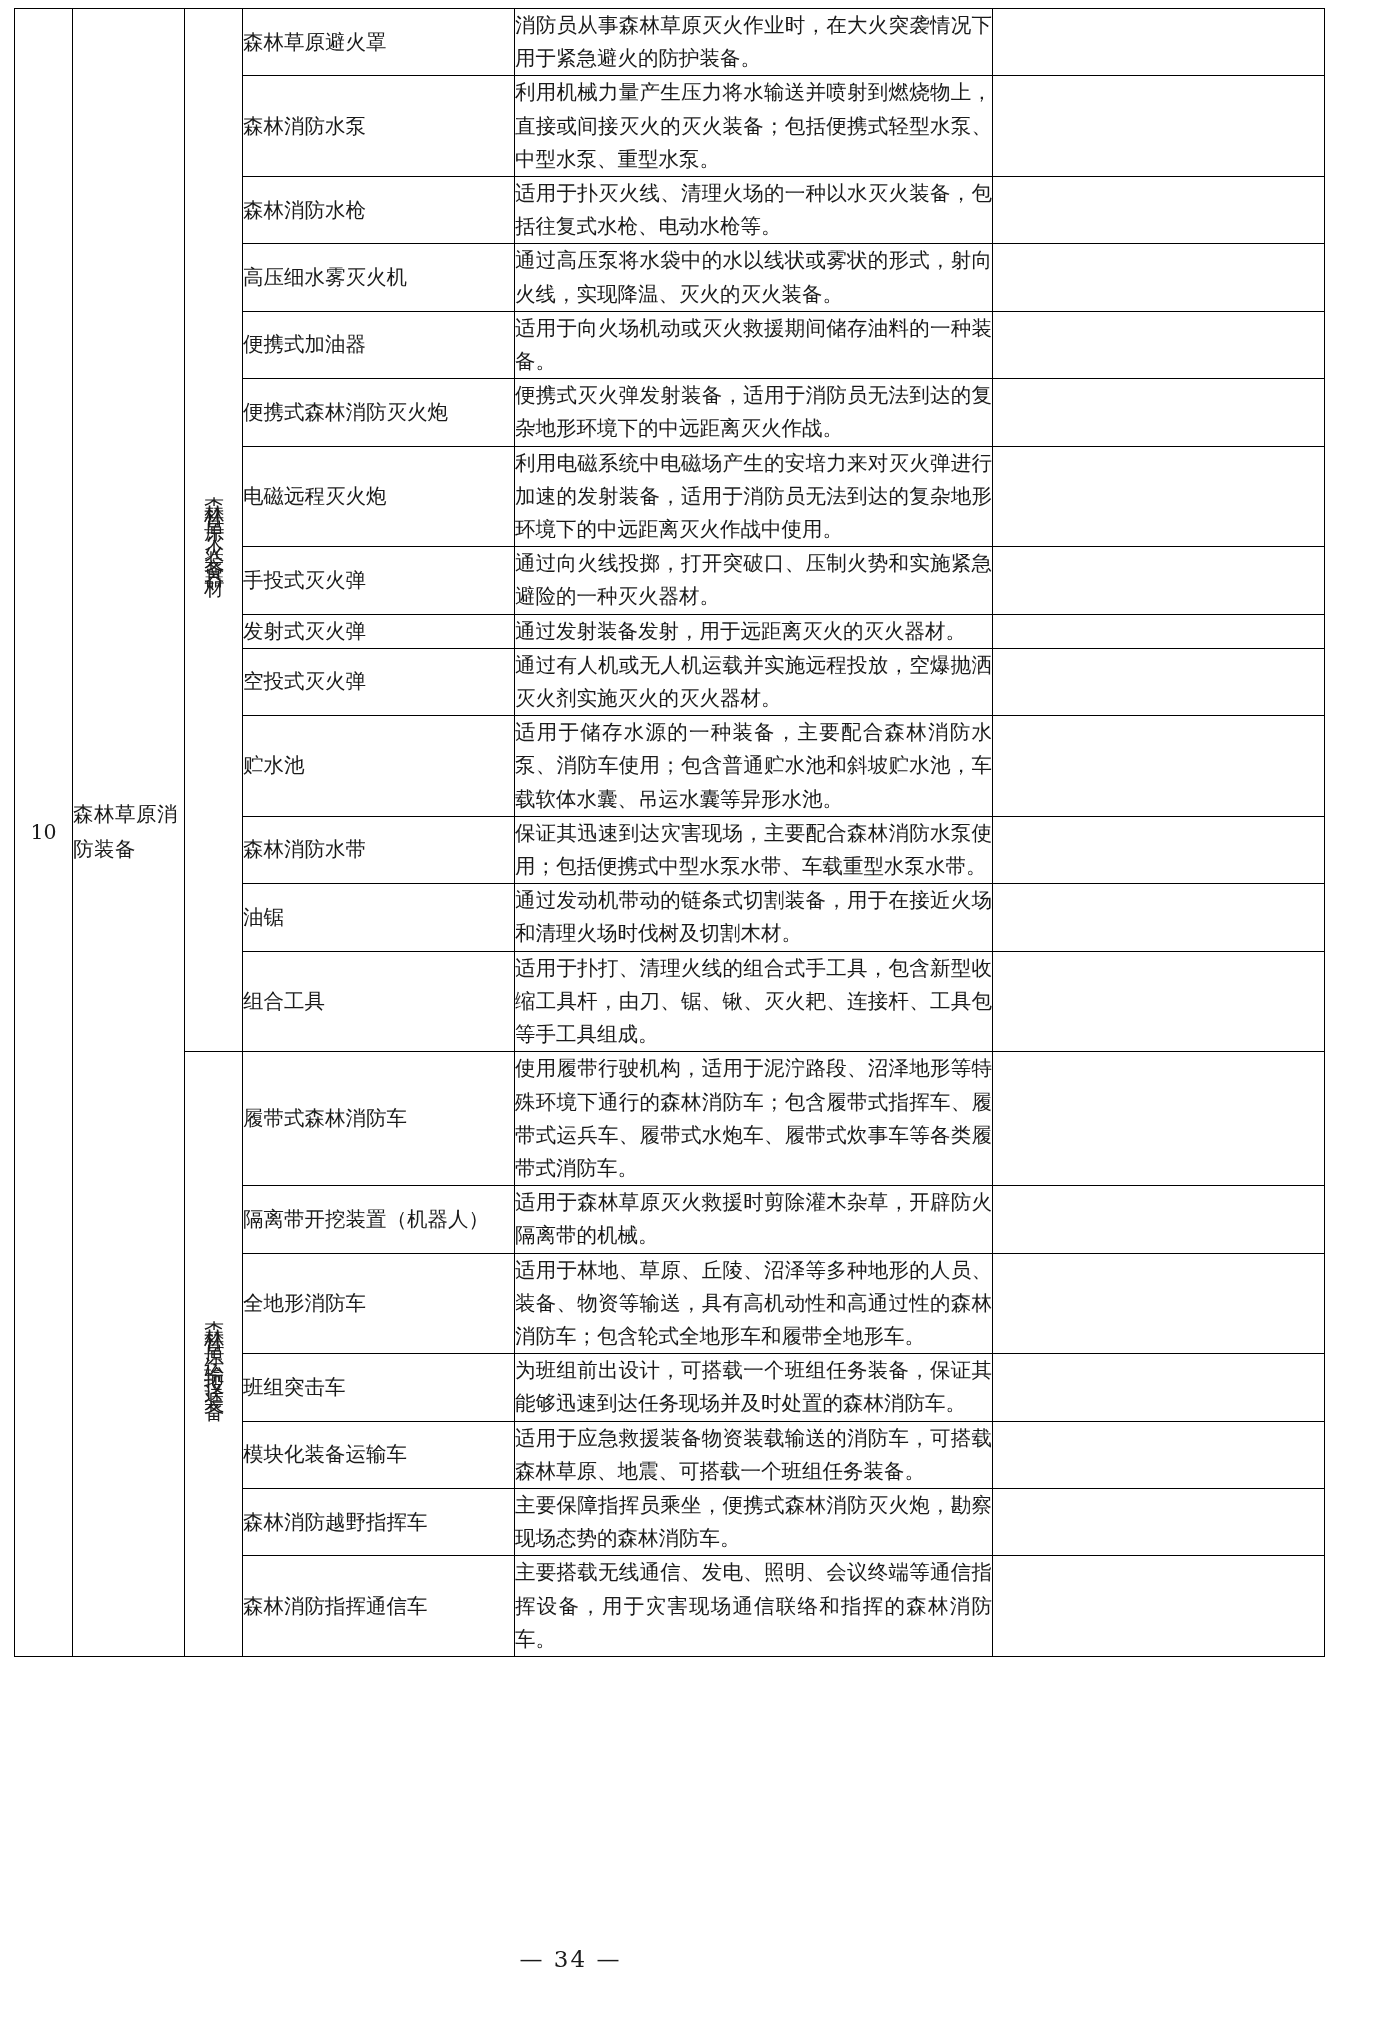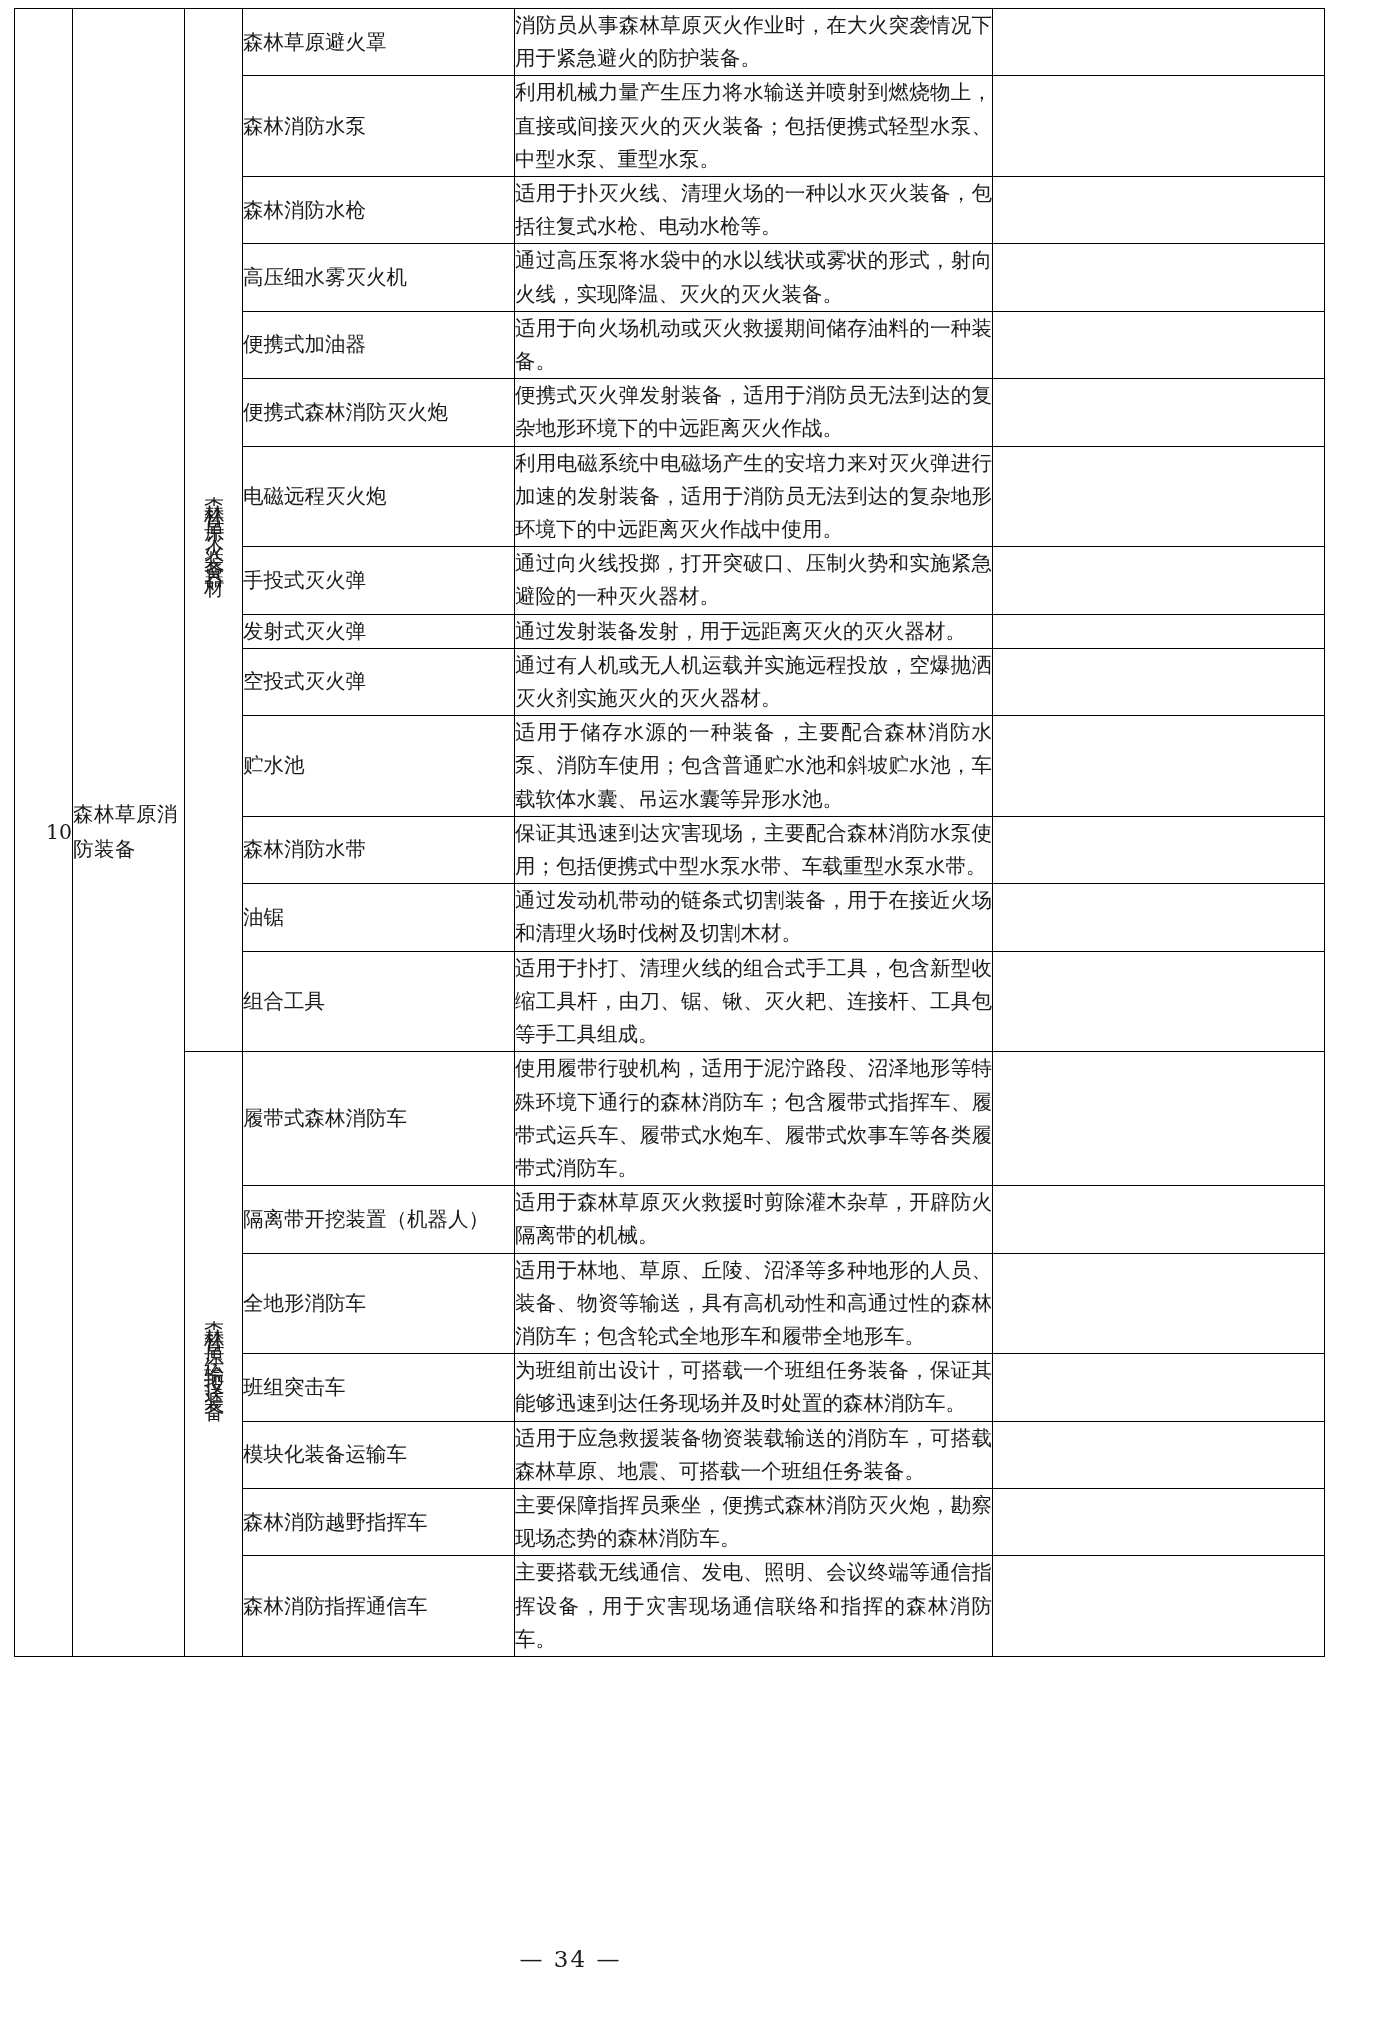--- a/index.html
+++ b/index.html
@@ -43,21 +43,21 @@
   }
   
   col.c-no     { width: 58px; }
   col.c-cat    { width: 112px; }
   col.c-sub    { width: 58px; }
   col.c-name   { width: 272px; }
   col.c-desc   { width: 478px; }
   col.c-blank  { width: 332px; }
 
   td.cell-no {
-    text-align: right;
+    text-align: center;
     font-family: "DejaVu Serif", "Liberation Serif", serif;
     font-size: 21px;
     margin-top: 44px;
   }
   td.cell-cat {
     text-align: center;
     padding: 0 14px;
   }
   .cat-inner {
     display: block;

